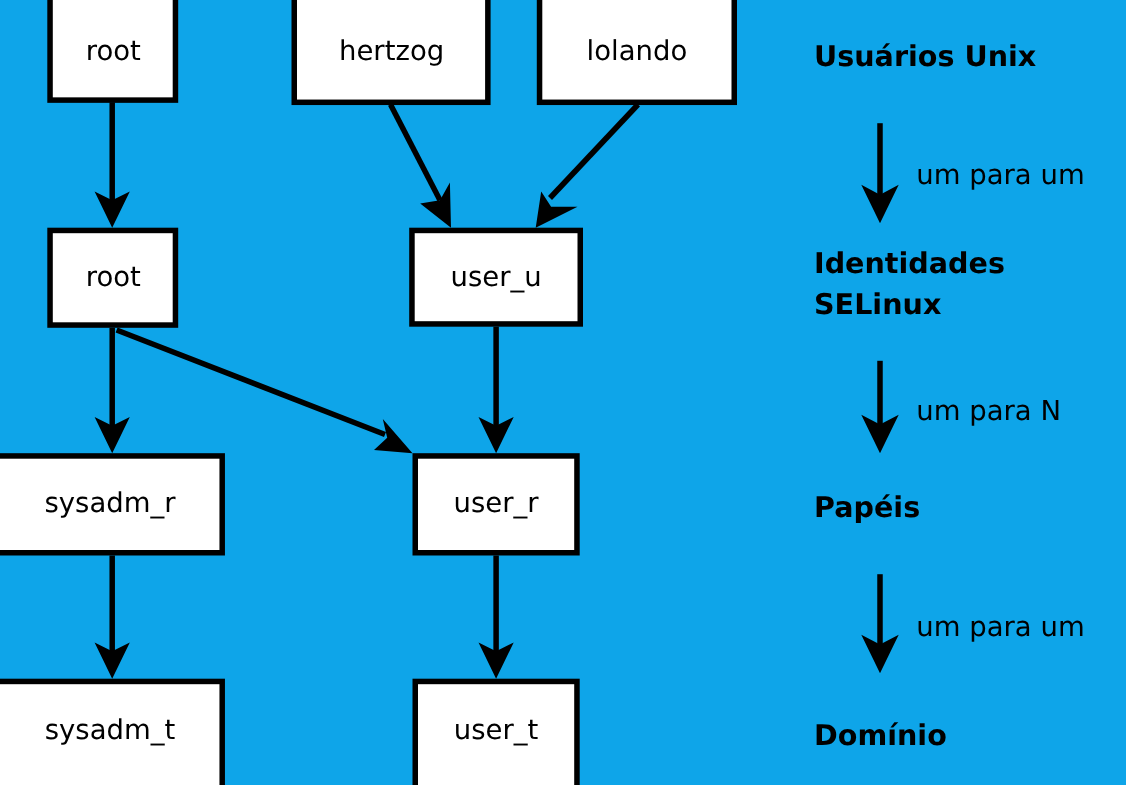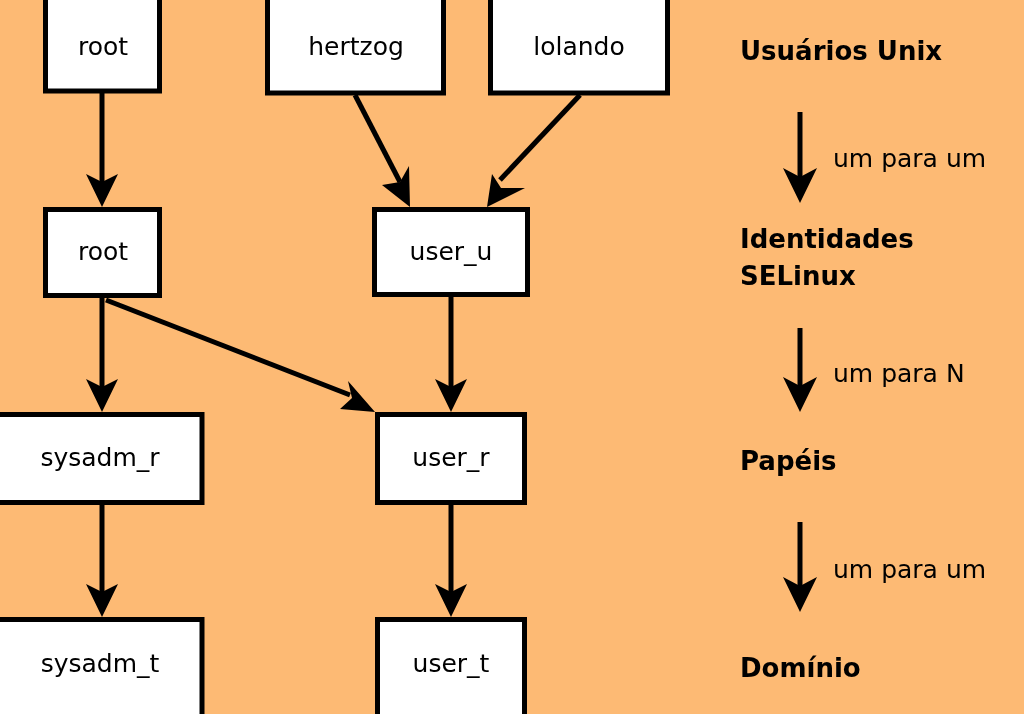--- a/index.html
+++ b/index.html
@@ -7,21 +7,21 @@
     padding: 0;
     background: #ffffff;
   }
   body {
     font-family: "DejaVu Sans", sans-serif;
   }
   #canvas {
     position: relative;
     width: 1024px;
     height: 714px;
-    background: #fdba74;
+    background: #0ea5e9;
     overflow: hidden;
   }
   #diagram-svg {
     position: absolute;
     left: 0;
     top: 0;
     width: 1024px;
     height: 714px;
   }
   .node-label {

